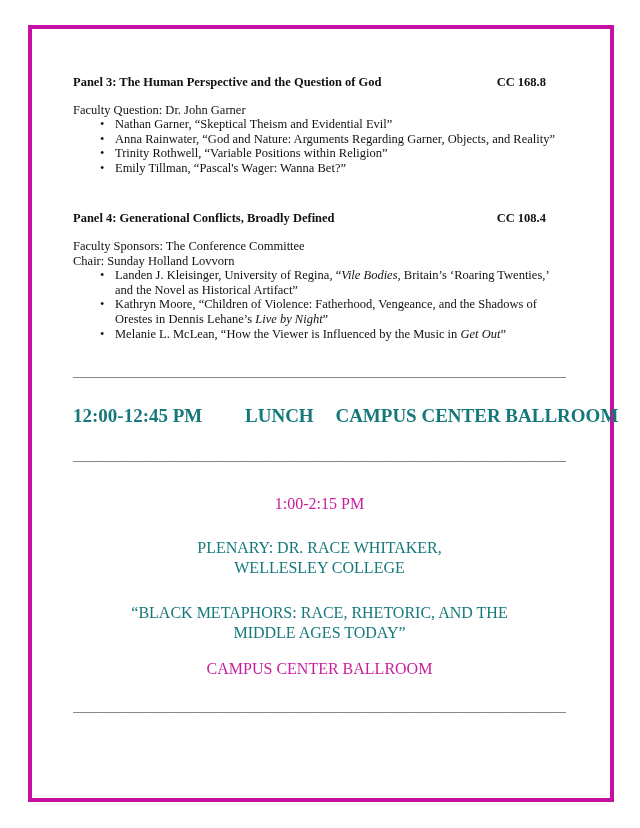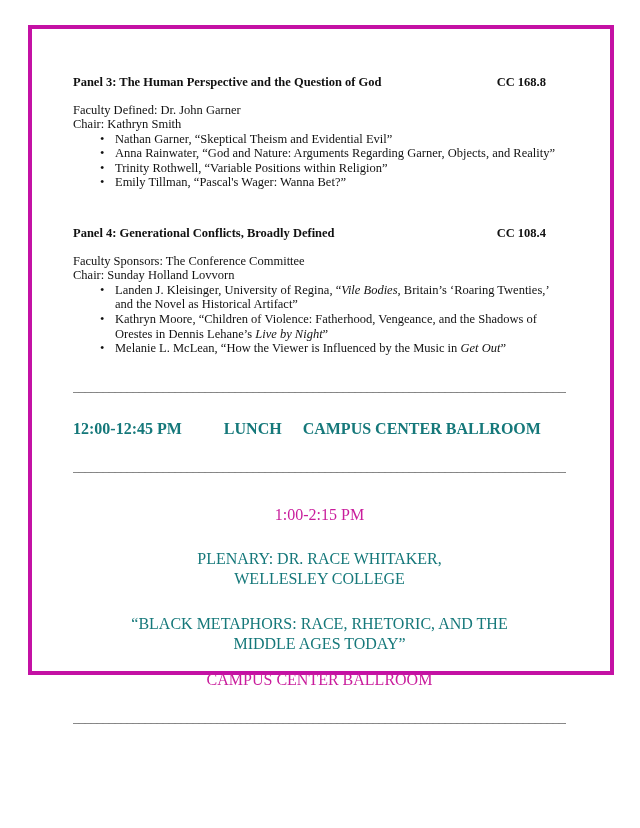--- a/index.html
+++ b/index.html
@@ -15,21 +15,21 @@
     width:640px;height:828px;
     background:#ffffff;
     font-family:"Liberation Serif", serif;
     color:var(--text);
     position:relative;
     overflow:hidden;
   }
   .frame{
     position:absolute;
     left:28px;top:25px;
-    width:586px;height:650px;
+    width:586px;height:777px;
     border:4px solid var(--border);
     padding:46px 44px 0 41px;
     background:#ffffff;
   }
   .panel-head{
     display:flex;
     justify-content:space-between;
     font-size:12.5px;
     line-height:14.5px;
     font-weight:bold;
@@ -62,21 +62,21 @@
     white-space:nowrap;
     overflow:hidden;
     width:100%;
     letter-spacing:0;
   }
   .sep-1{margin-top:24px;}
   .sep-2{margin-top:22px;}
   .sep-3{margin-top:21px;}
   .lunch-row{
     margin-top:26px;
-    font-size:16px;
+    font-size:19px;
     font-weight:bold;
     color:var(--teal);
     white-space:nowrap;
   }
   .lunch-row .lunch-label{margin-left:38px;}
   .lunch-row .lunch-location{margin-left:17px;}
   .plenary{
     margin-top:31px;
     text-align:center;
     font-size:16px;
@@ -93,22 +93,21 @@
 </head>
 <body>
 
 <div class="frame">
 
   <section>
     <div class="panel-head">
       <span>Panel 3: The Human Perspective and the Question of God</span>
       <span class="room">CC 168.8</span>
     </div>
-    <div class="meta-line">Faculty Defined: Dr. John Garner</div>
-    <div class="meta-line">Chair: Kathryn Smith</div>
+    <div class="meta-line">Faculty Question: Dr. John Garner</div>
     <ul class="papers">
       <li>
         <span class="bullet">•</span>
         <span><span>Nathan Garner, “Skeptical Theism and Evidential Evil”</span></span>
       </li>
       <li>
         <span class="bullet">•</span>
         <span><span>Anna Rainwater, “God and Nature: Arguments Regarding Garner, Objects, and Reality”</span></span>
       </li>
       <li>

